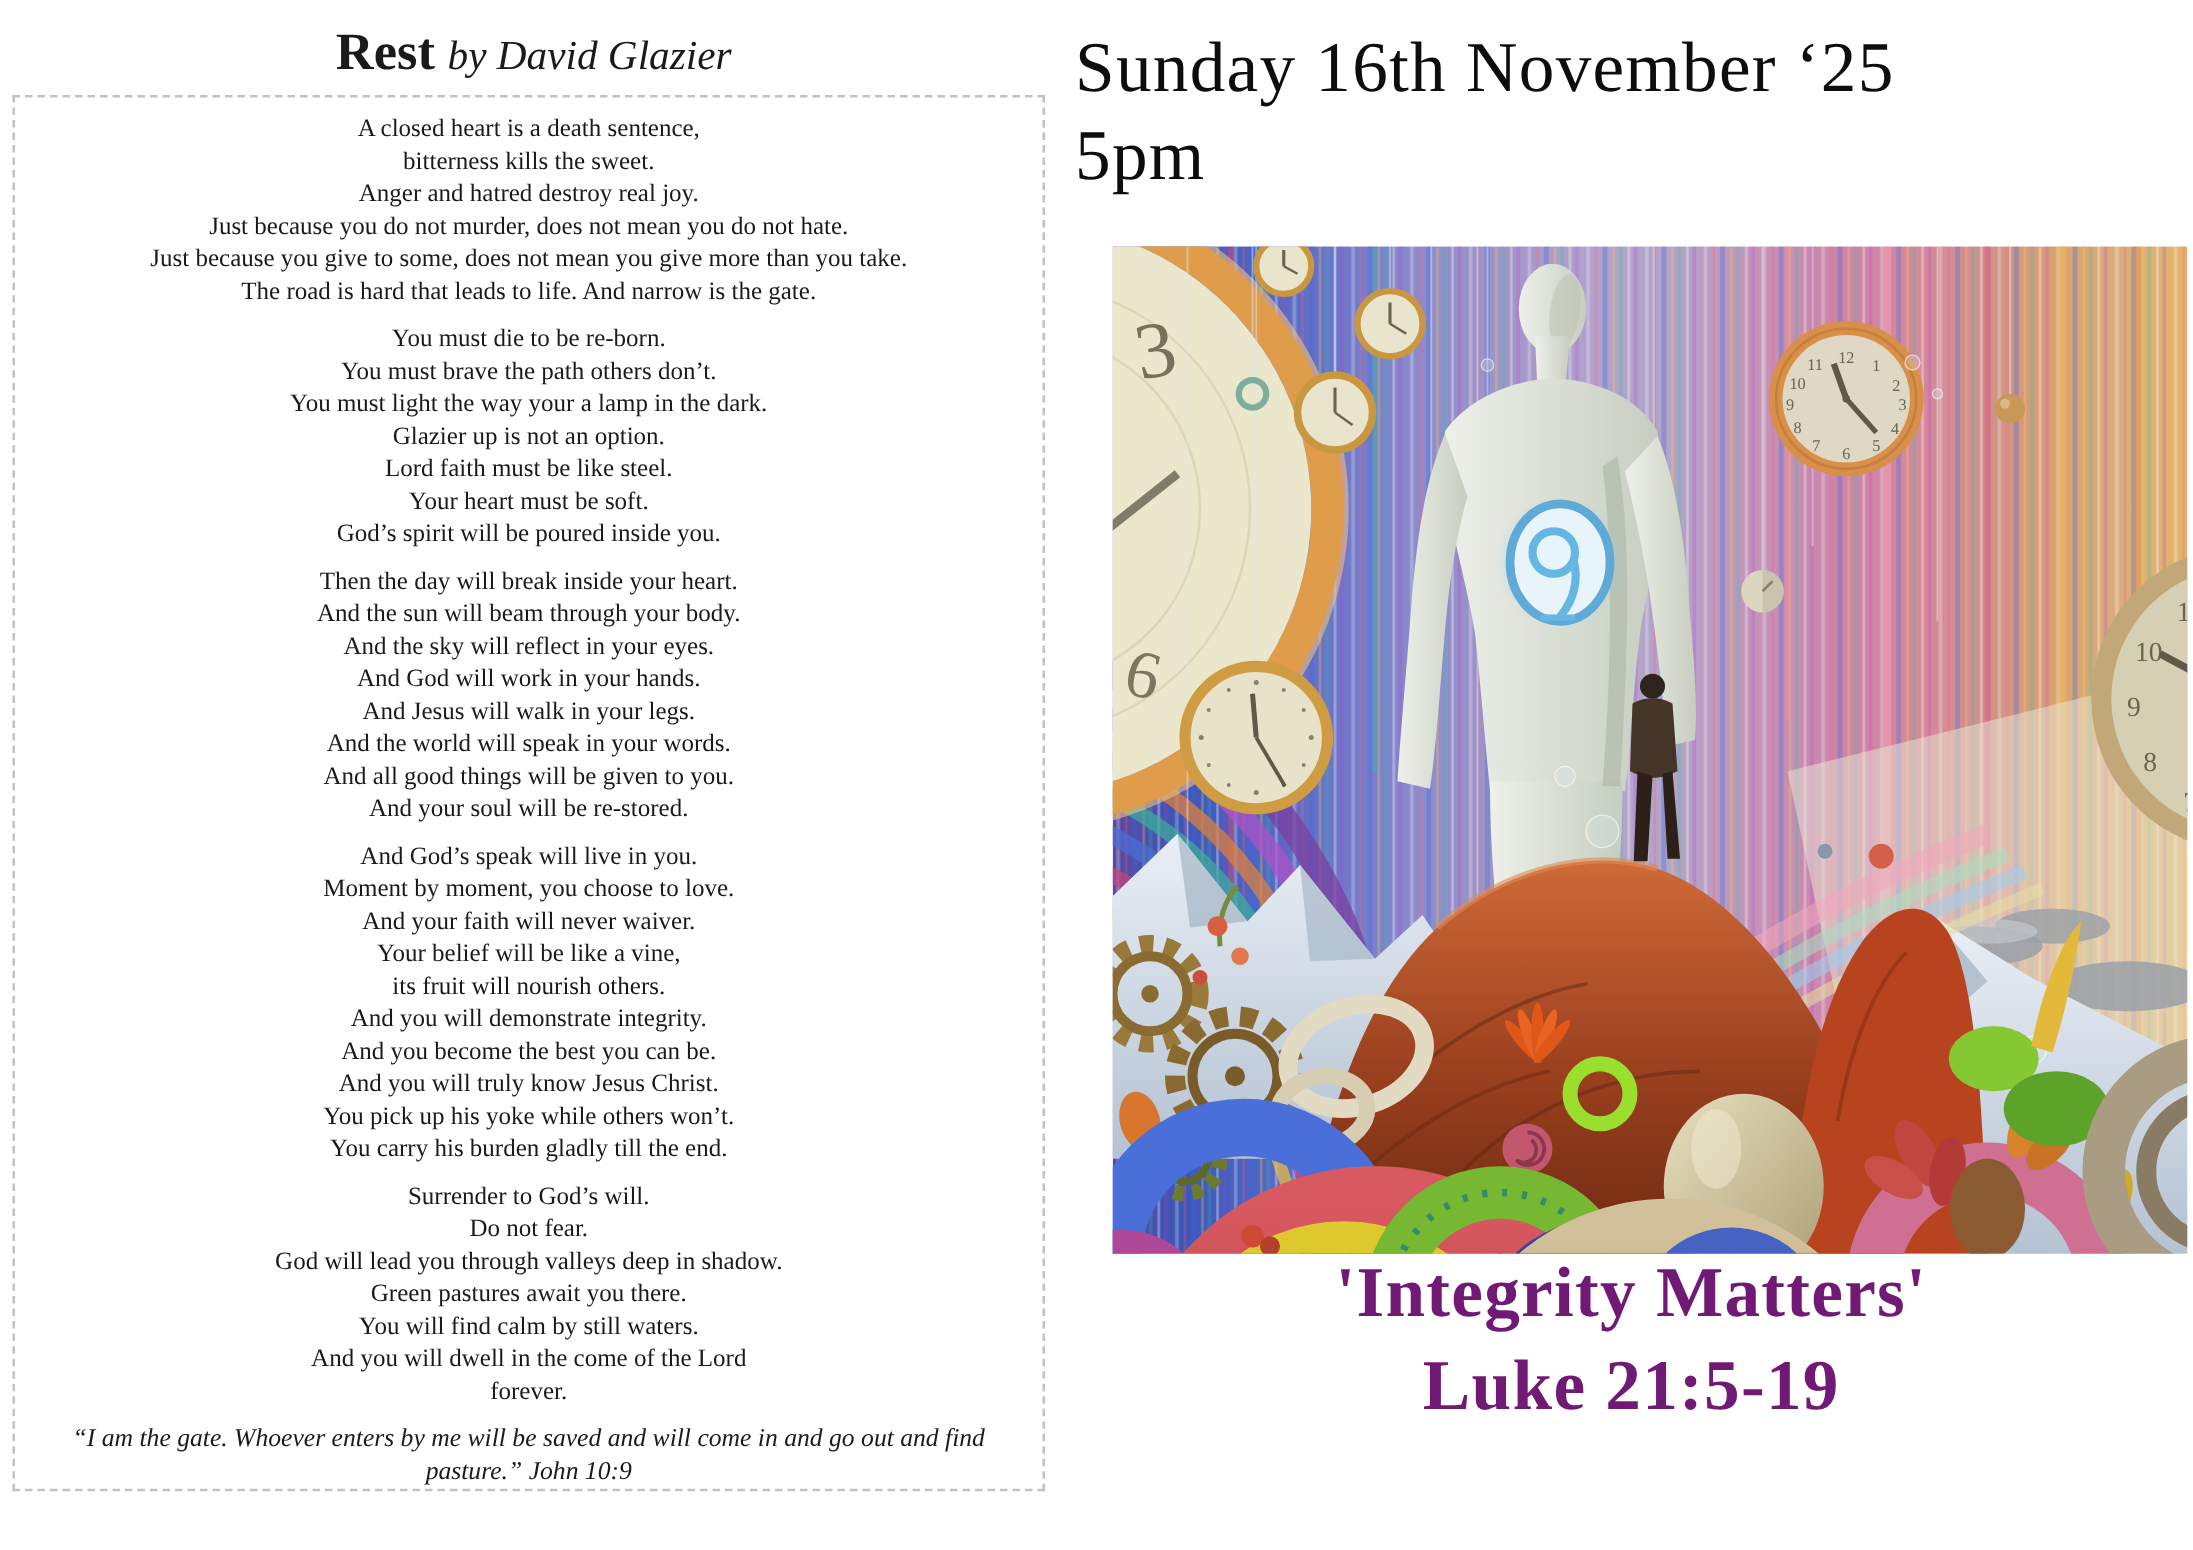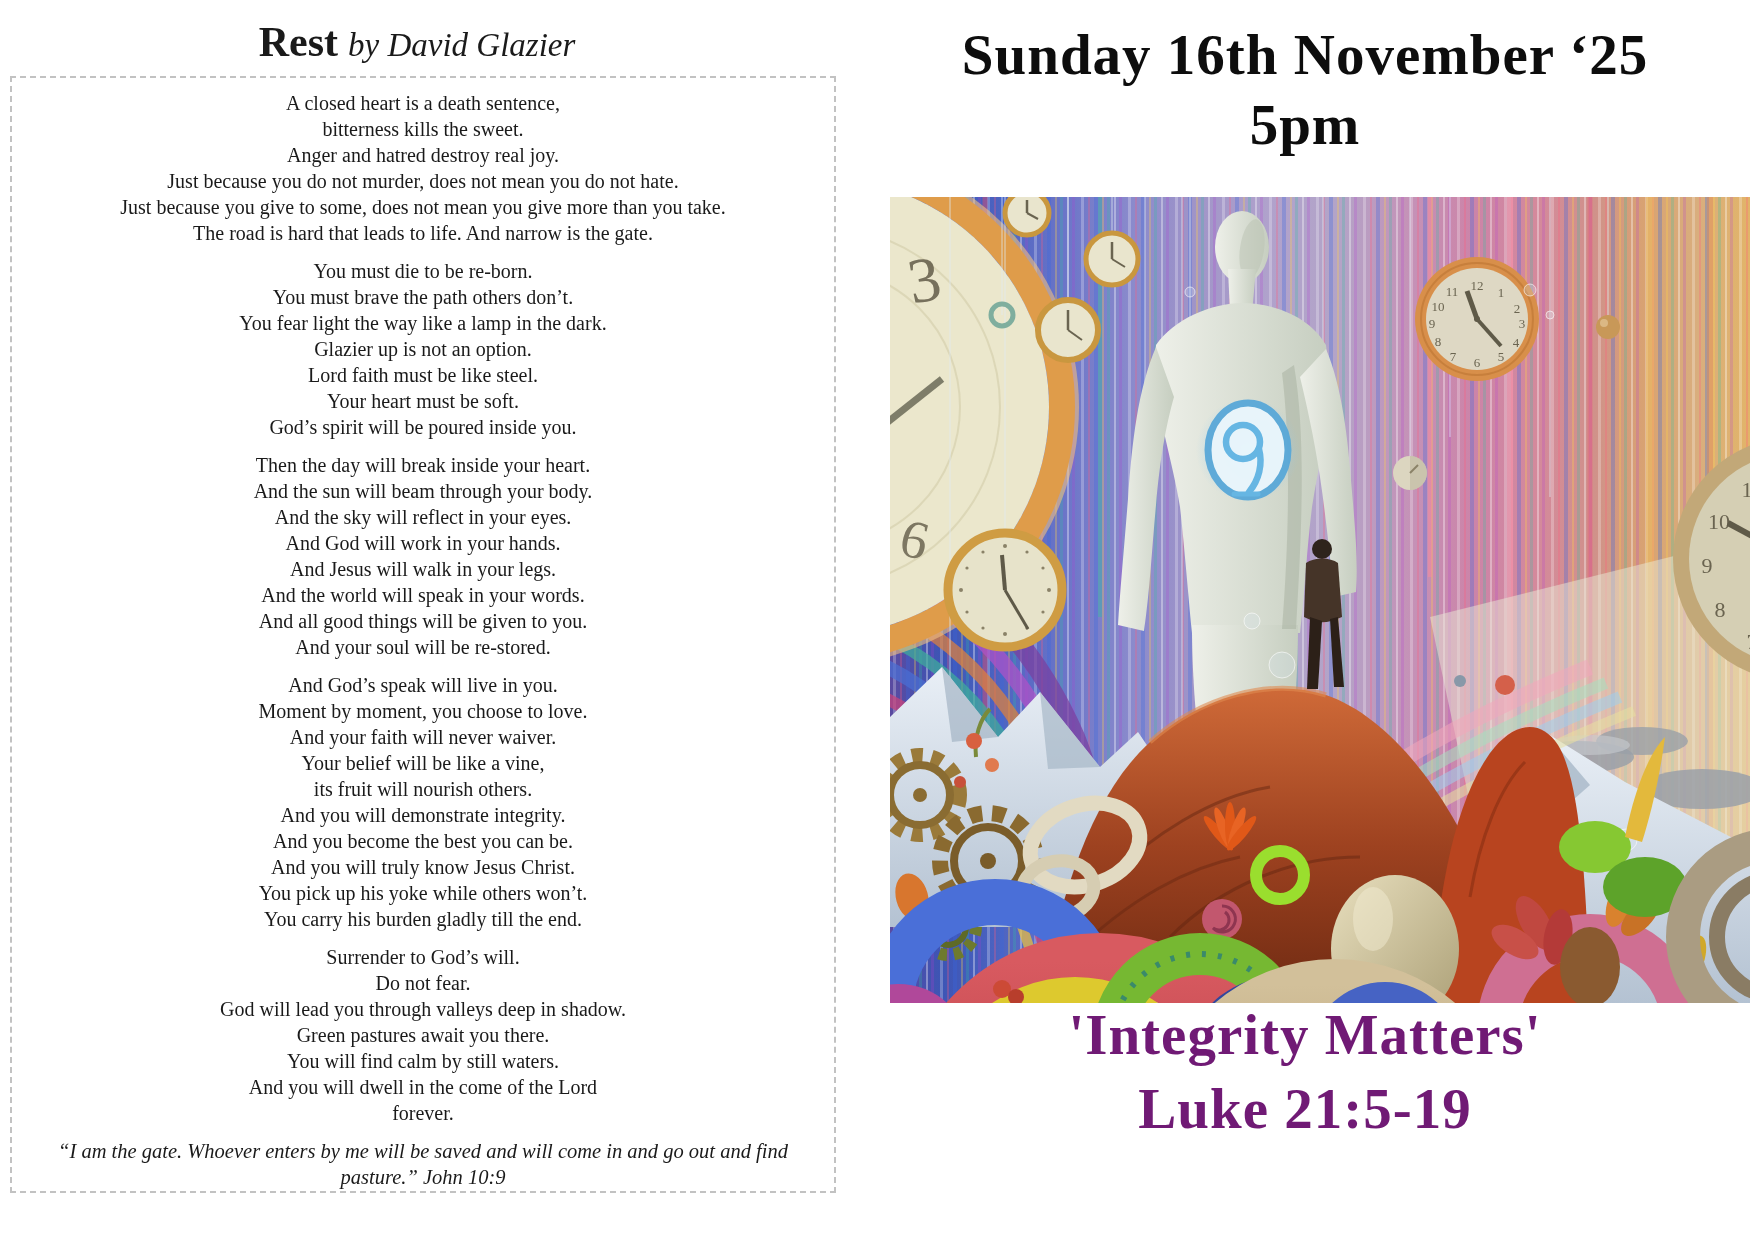--- a/index.html
+++ b/index.html
@@ -1,29 +1,29 @@
 <!DOCTYPE html>
 <html><head>
 <meta charset="utf-8">
 <style>
   html,body{margin:0;padding:0;background:#ffffff;}
   body{width:1754px;height:1240px;font-family:"Liberation Serif",serif;color:#1a1a1a;overflow:hidden;}
   .sheet{position:relative;width:1754px;height:1240px;background:#fff;}
 
   
-  .poem-title{position:absolute;left:4px;top:18px;width:826px;text-align:center;white-space:nowrap;}
+  .poem-title{position:absolute;left:14px;top:18px;width:826px;text-align:center;white-space:nowrap;}
   .poem-title .t-main{font-size:42px;font-weight:bold;}
   .poem-title .t-by{font-size:33px;font-style:italic;margin-left:10px;}
   .poem-box{position:absolute;left:10px;top:76px;width:826px;height:1117px;border:2px dashed #c2c2c2;box-sizing:border-box;padding-top:12px;text-align:center;}
   .poem-line{font-size:20px;line-height:26px;}
   .stanza{margin-bottom:12px;}
   .poem-quote{font-size:20.5px;line-height:26px;font-style:italic;max-width:792px;margin:0 auto;}
 
   
-  .rp-head{position:absolute;left:860px;top:20px;width:890px;text-align:center;font-weight:bold;font-size:57px;line-height:70px;letter-spacing:1px;color:#0d0d0d;}
+  .rp-head{position:absolute;left:860px;top:20px;width:890px;font-weight:normal;font-size:57px;line-height:70px;letter-spacing:1px;color:#0d0d0d;}
   .rp-foot{position:absolute;left:860px;top:998px;width:890px;text-align:center;font-weight:bold;font-size:57px;line-height:74px;letter-spacing:1px;color:#701a75;}
   .artwork{position:absolute;left:890px;top:197px;width:860px;height:806px;overflow:hidden;}
   .artwork svg{display:block;width:860px;height:806px;}
   .clock-num{font-family:"Liberation Serif",serif;fill:#6a6450;}
 </style>
 </head>
 <body>
 
 <div class="sheet">
 
@@ -37,21 +37,21 @@
           <div class="poem-line">A closed heart is a death sentence,</div>
           <div class="poem-line">bitterness kills the sweet.</div>
           <div class="poem-line">Anger and hatred destroy real joy.</div>
           <div class="poem-line">Just because you do not murder, does not mean you do not hate.</div>
           <div class="poem-line">Just because you give to some, does not mean you give more than you take.</div>
           <div class="poem-line">The road is hard that leads to life. And narrow is the gate.</div>
         </div>
         <div class="stanza">
           <div class="poem-line">You must die to be re-born.</div>
           <div class="poem-line">You must brave the path others don’t.</div>
-          <div class="poem-line">You fear light the way like a lamp in the dark.</div>
+          <div class="poem-line">You must light the way your a lamp in the dark.</div>
           <div class="poem-line">Glazier up is not an option.</div>
           <div class="poem-line">Lord faith must be like steel.</div>
           <div class="poem-line">Your heart must be soft.</div>
           <div class="poem-line">God’s spirit will be poured inside you.</div>
         </div>
         <div class="stanza">
           <div class="poem-line">Then the day will break inside your heart.</div>
           <div class="poem-line">And the sun will beam through your body.</div>
           <div class="poem-line">And the sky will reflect in your eyes.</div>
           <div class="poem-line">And God will work in your hands.</div>

